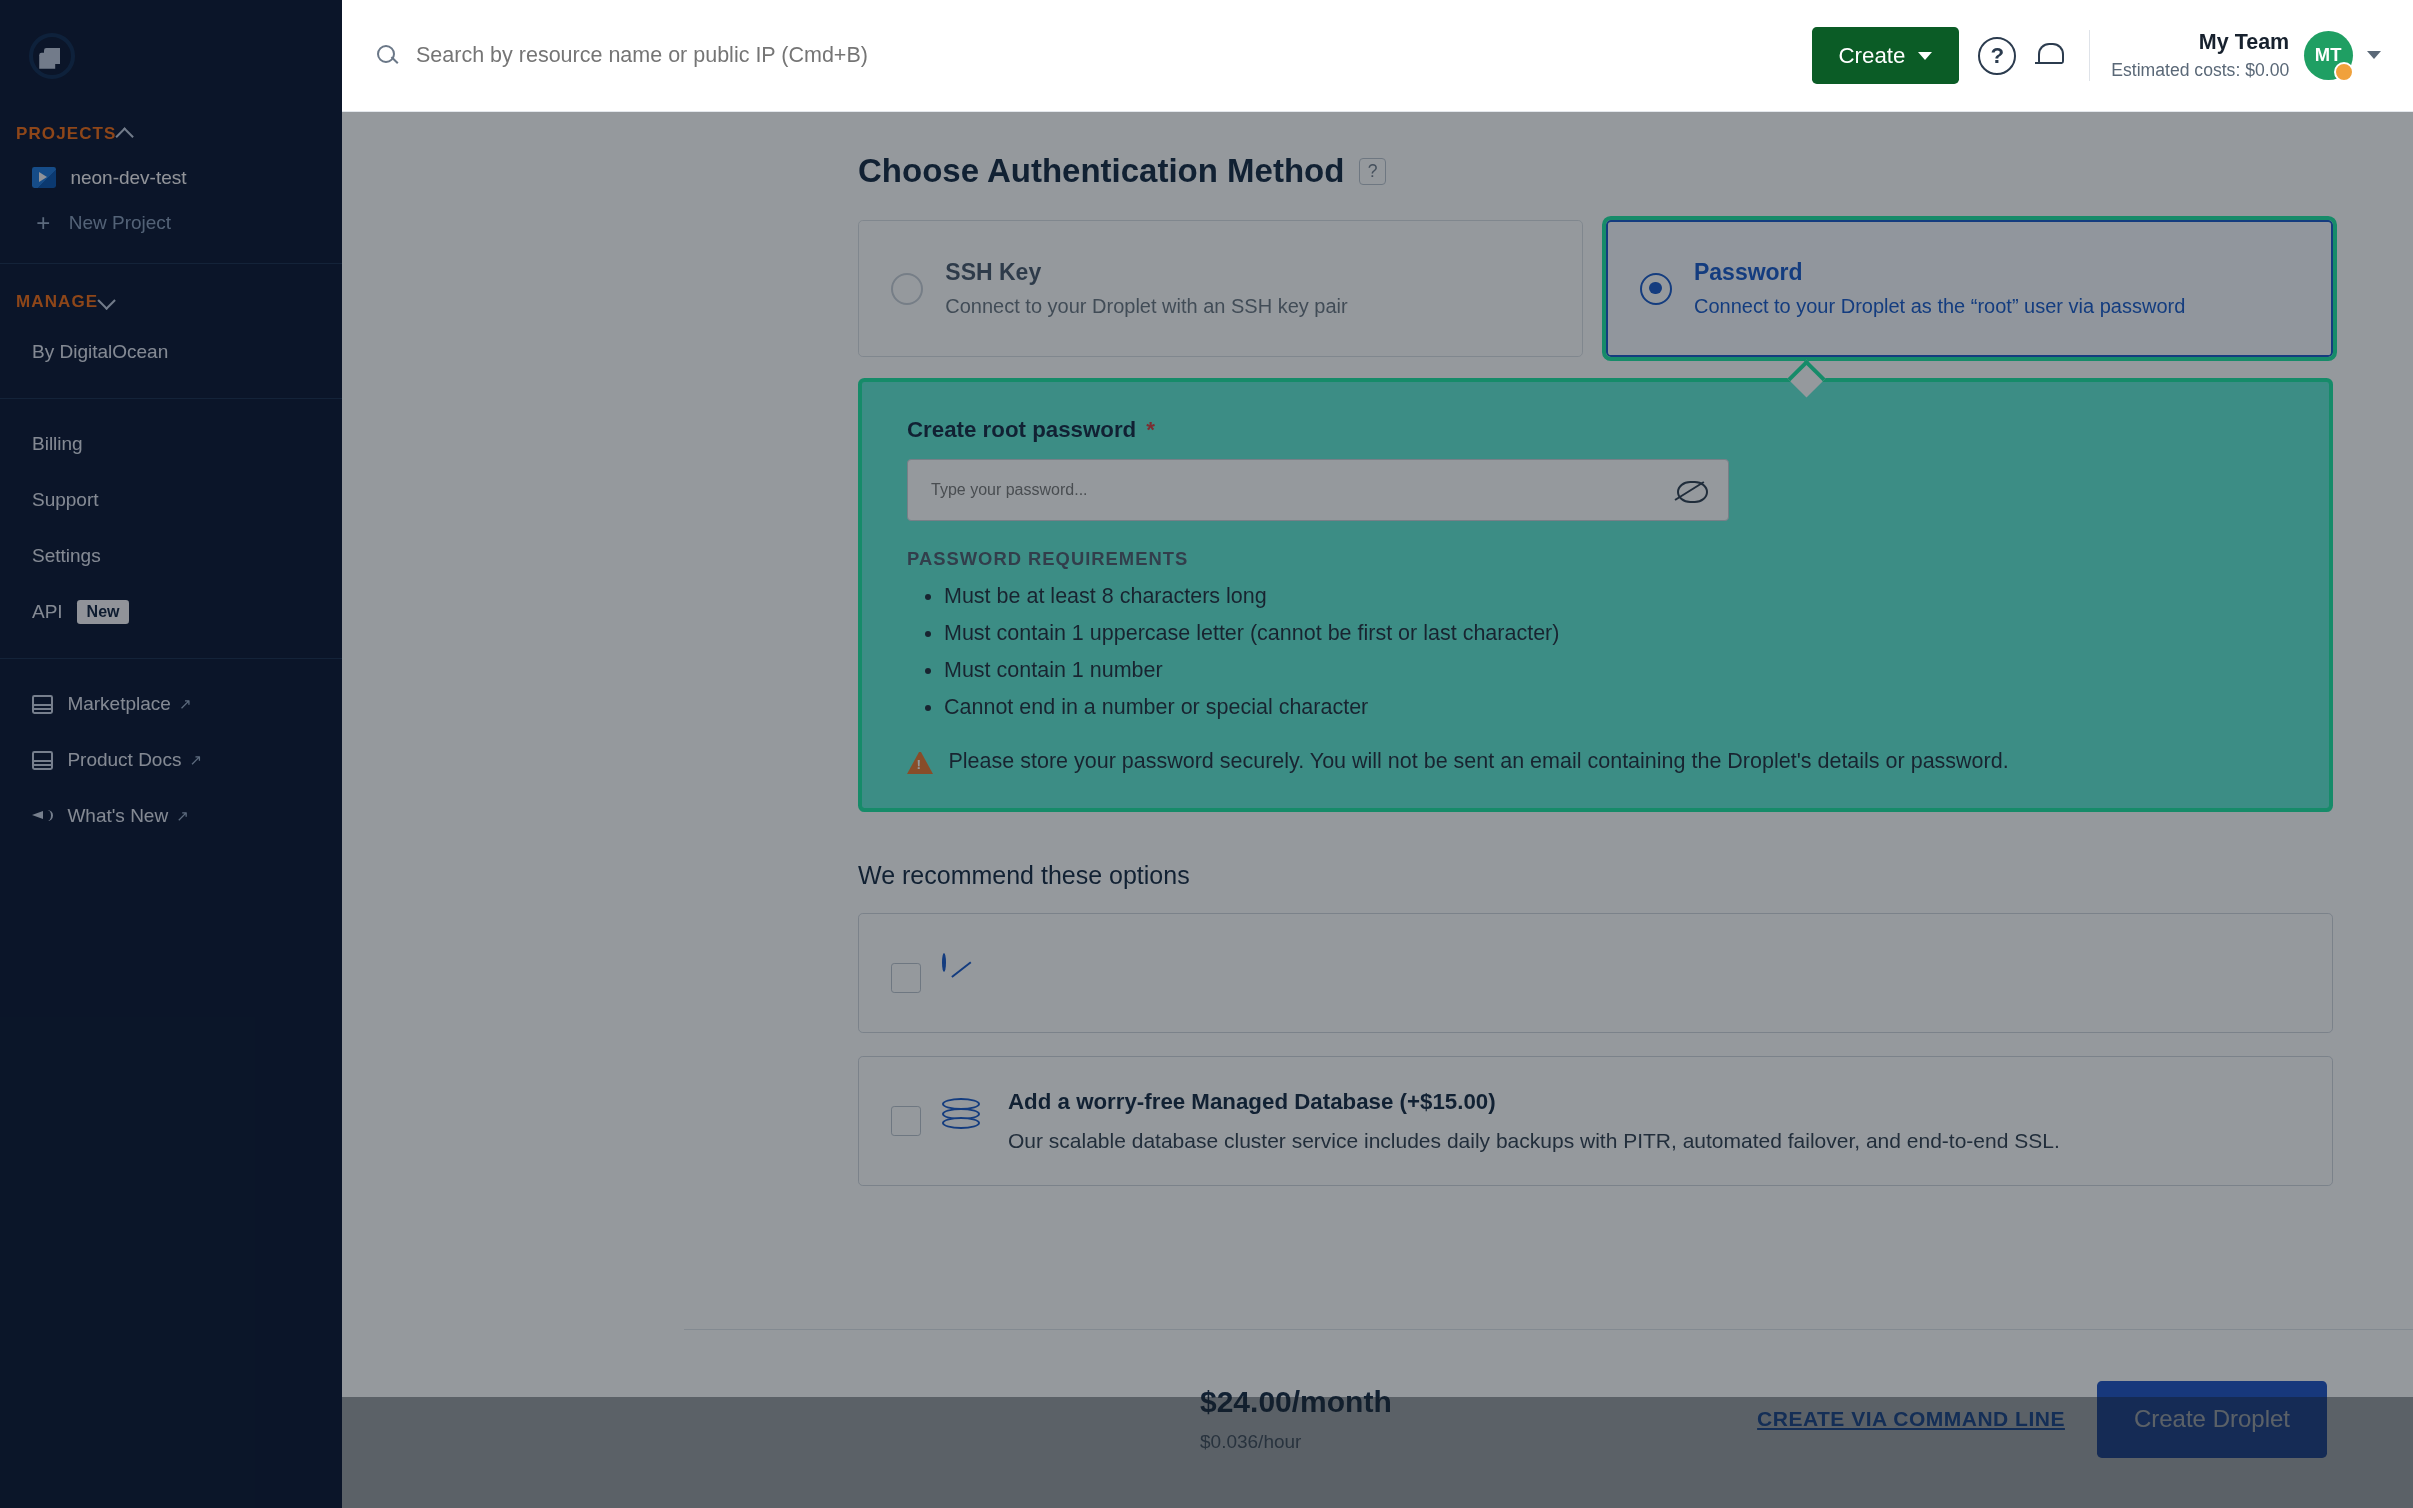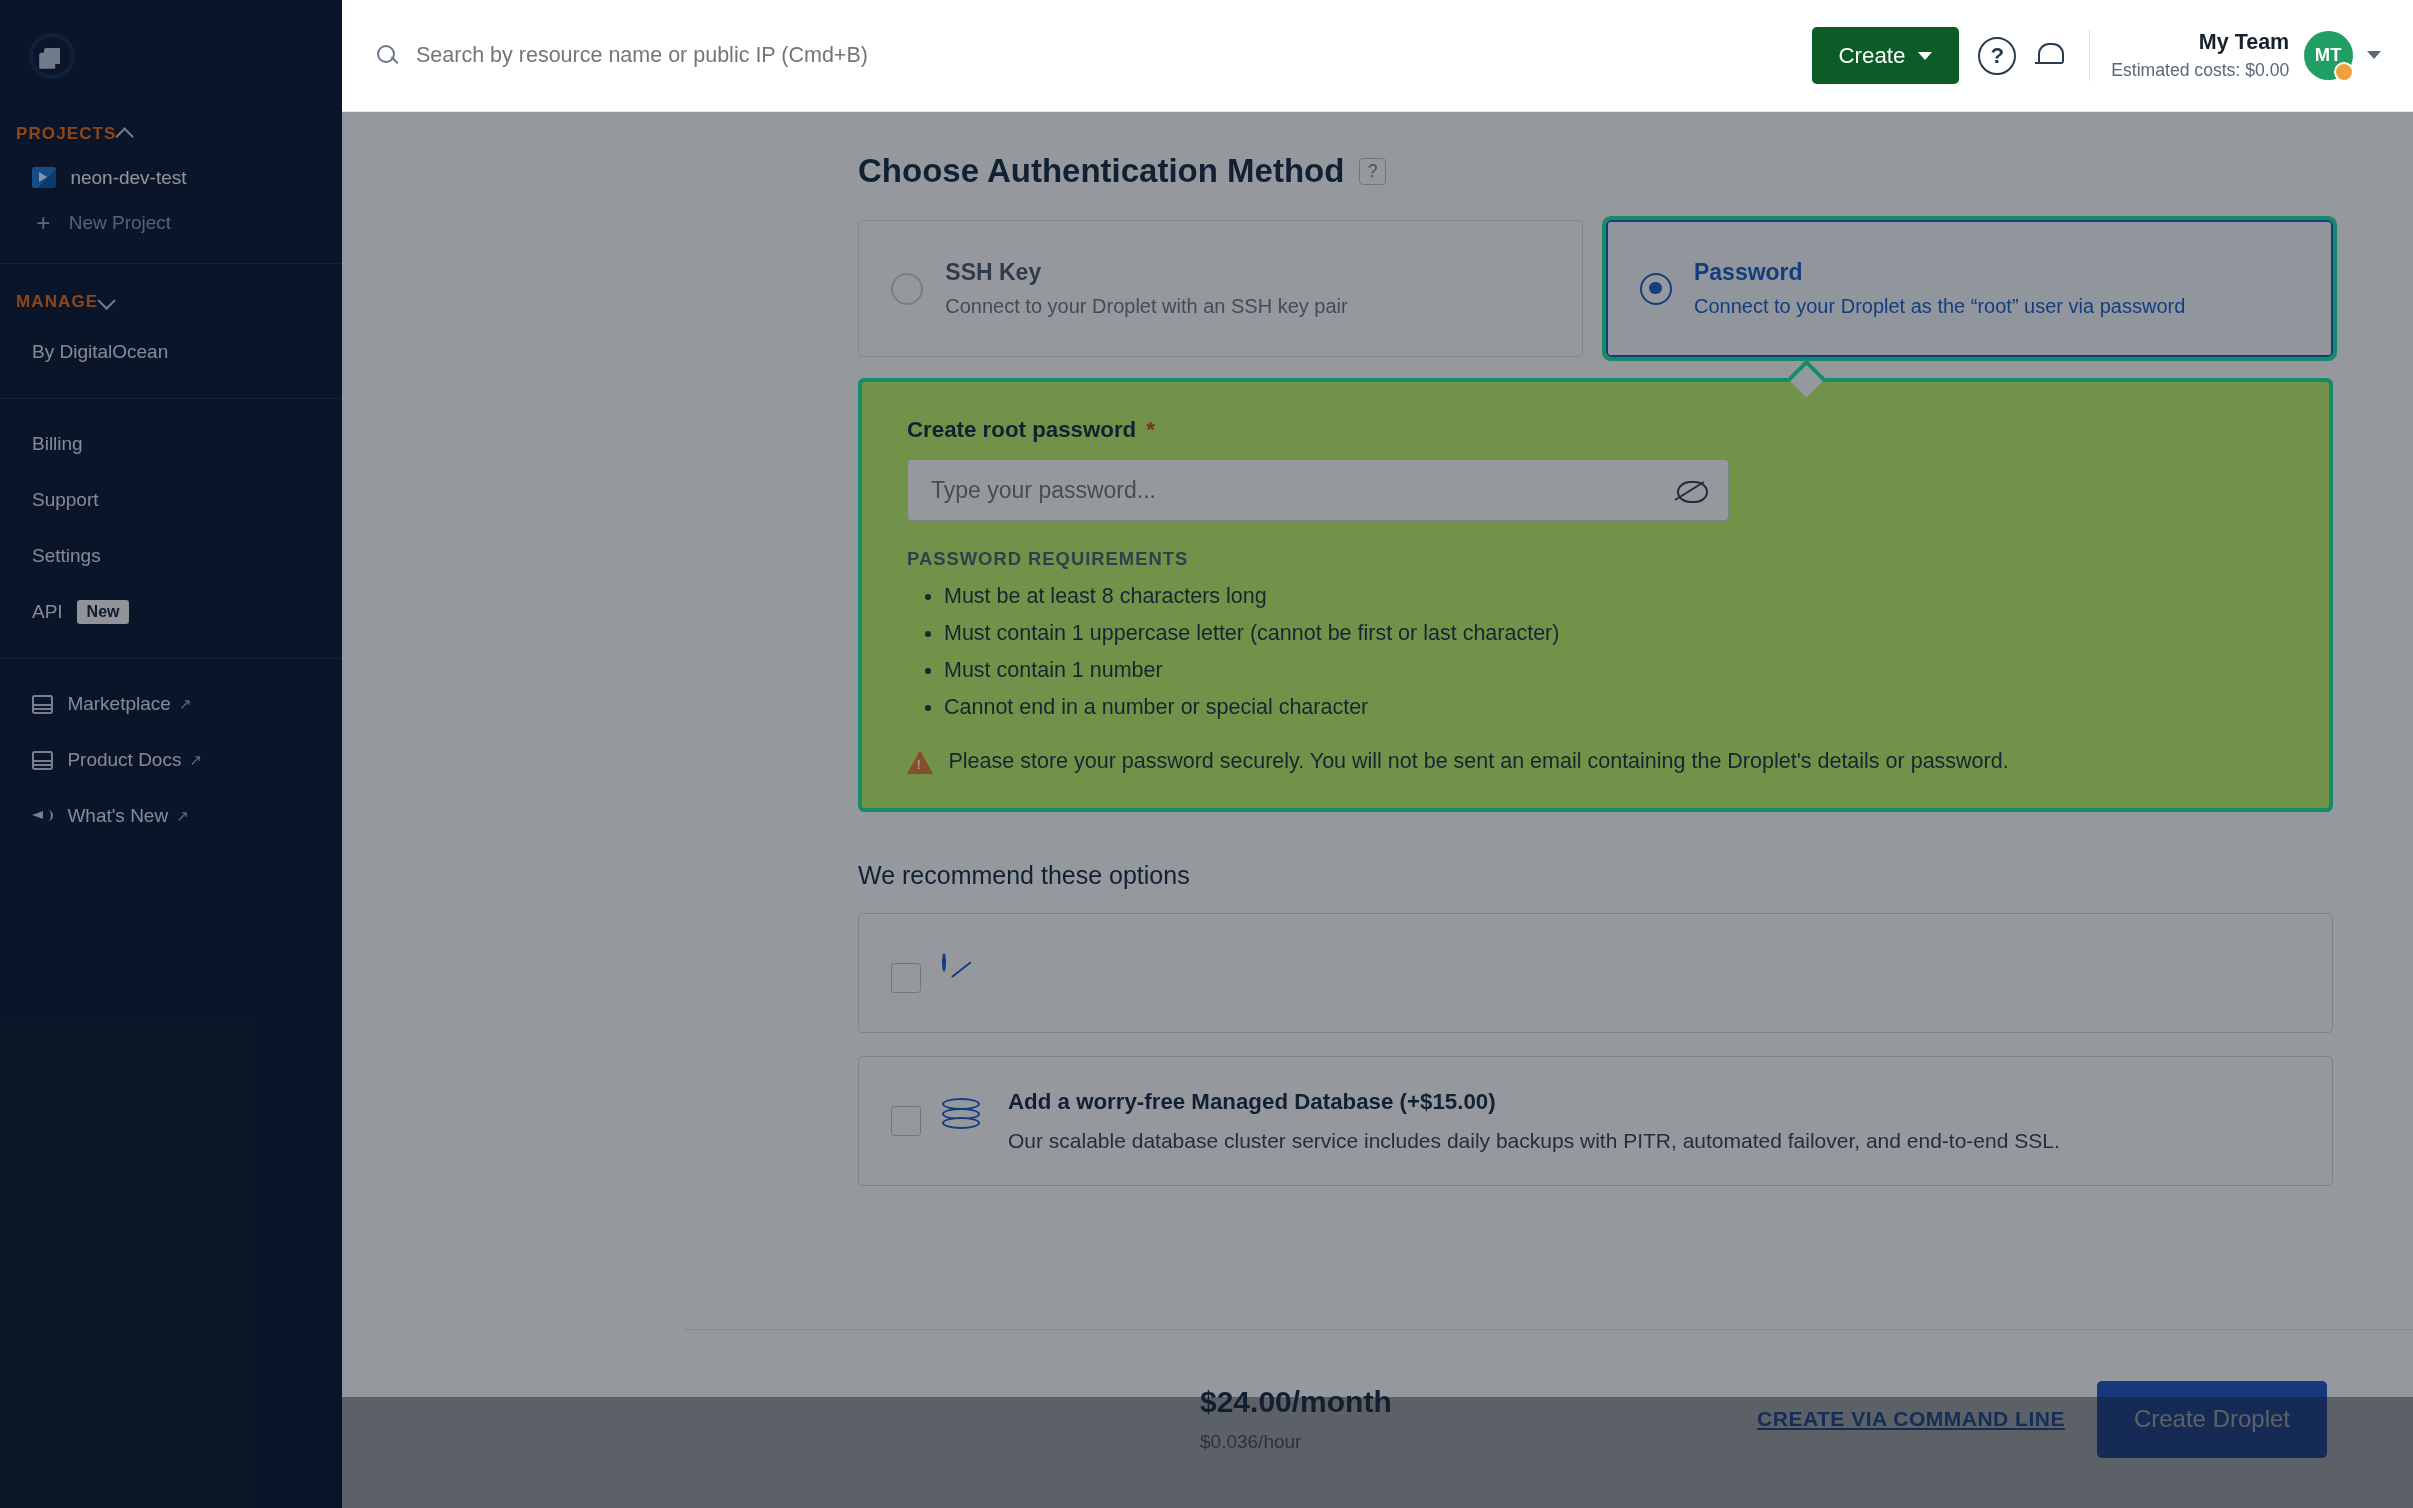--- a/index.html
+++ b/index.html
@@ -312,21 +312,21 @@
   .auth-title { font-size: 23px; font-weight: bold; color: #10253f; }
   .auth-title.blue { color: #1457c8; }
   .auth-sub { font-size: 20px; color: #3d4c5c; margin-top: 9.6px; }
   .auth-sub.blue { color: #1457c8; }
 
   .pw-panel {
     position: relative;
     margin-top: 21px;
     border: 4.8px solid #19e6a0;
     border-radius: 6.4px;
-    background: #bef264;
+    background: #5eead4;
     padding: 35px 21px 34px 45px;
   }
   .pw-arrow {
     position: absolute;
     top: -17px; left: 931px;
     width: 27px; height: 27px;
     background: #ffffff;
     border-left: 4.8px solid #19e6a0;
     border-top: 4.8px solid #19e6a0;
     transform: rotate(45deg);
@@ -341,21 +341,21 @@
     height: 62px;
     border: 1.6px solid #c8cfd8;
     border-radius: 4px;
     display: flex; align-items: center;
     padding: 0 21px;
     background: #ffffff;
   }
   .pw-input {
     flex: 1 1 auto;
     border: none; outline: none;
-    font-size: 23px;
+    font-size: 16px;
     color: #6b7887;
     background: transparent;
     font-family: "Liberation Sans", sans-serif;
   }
   .eye {
     width: 32px; height: 24px; position: relative; flex: 0 0 32px;
   }
   .eye:before{
     content:"";
     position:absolute; left:2.4px; top:3.2px;

